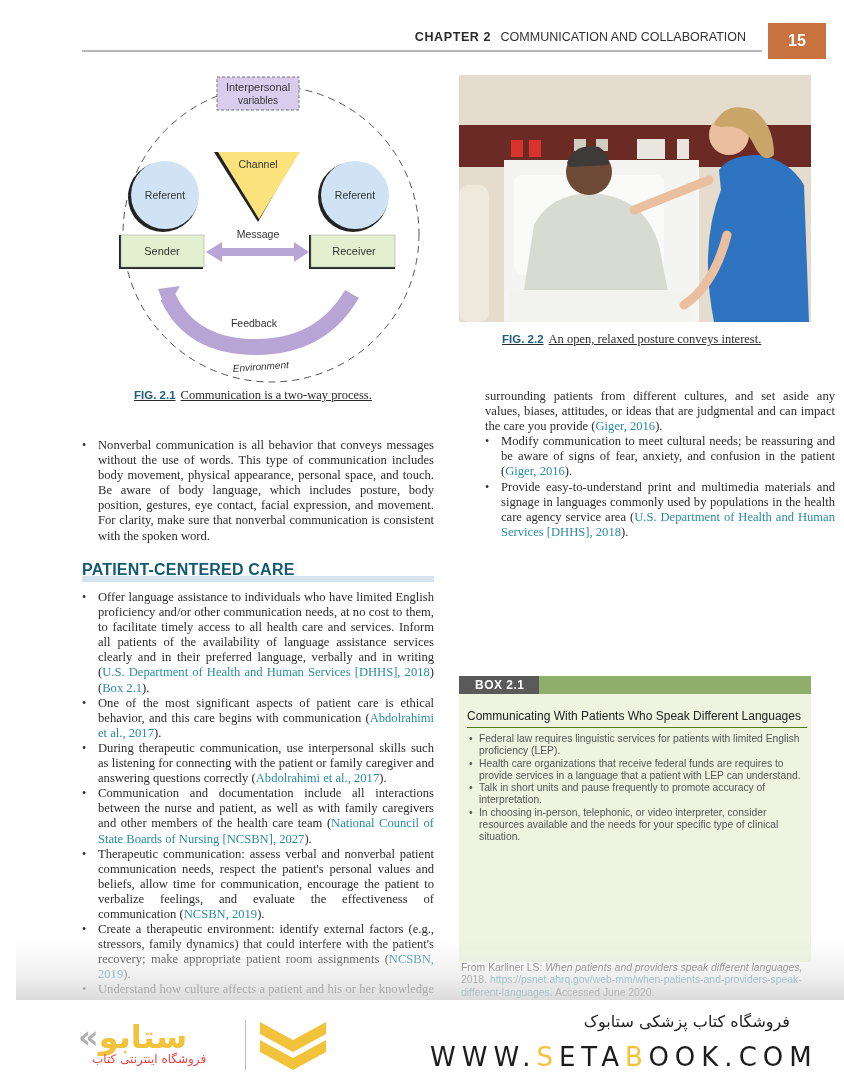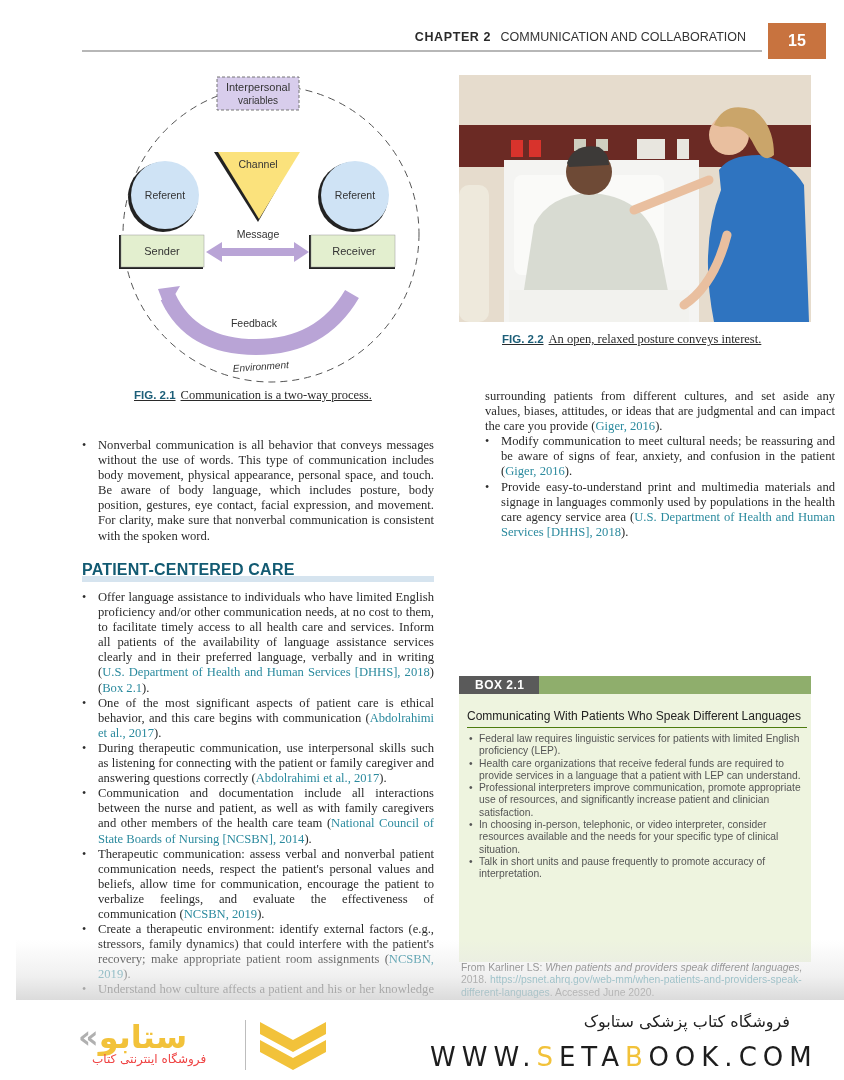--- a/index.html
+++ b/index.html
@@ -152,45 +152,44 @@
   <div class="section-head">
     <div class="bar"></div>
     <span class="t">PATIENT-CENTERED CARE</span>
   </div>
 
   <div class="col col-left2">
     <ul class="bl">
       <li><span>Offer language assistance to individuals who have limited English proficiency and/or other communication needs, at no cost to them, to facilitate timely access to all health care and services. Inform all patients of the availability of language assistance services clearly and in their preferred language, verbally and in writing (</span><span class="ref">U.S. Department of Health and Human Services [DHHS], 2018</span><span>) (</span><span class="ref">Box 2.1</span><span>).</span></li>
       <li><span>One of the most significant aspects of patient care is ethical behavior, and this care begins with communication (</span><span class="ref">Abdolrahimi et al., 2017</span><span>).</span></li>
       <li><span>During therapeutic communication, use interpersonal skills such as listening for connecting with the patient or family caregiver and answering questions correctly (</span><span class="ref">Abdolrahimi et al., 2017</span><span>).</span></li>
-      <li><span>Communication and documentation include all interactions between the nurse and patient, as well as with family caregivers and other members of the health care team (</span><span class="ref">National Council of State Boards of Nursing [NCSBN], 2014</span><span>).</span></li>
+      <li><span>Communication and documentation include all interactions between the nurse and patient, as well as with family caregivers and other members of the health care team (</span><span class="ref">National Council of State Boards of Nursing [NCSBN], 2027</span><span>).</span></li>
       <li><span>Therapeutic communication: assess verbal and nonverbal patient communication needs, respect the patient's personal values and beliefs, allow time for communication, encourage the patient to verbalize feelings, and evaluate the effectiveness of communication (</span><span class="ref">NCSBN, 2019</span><span>).</span></li>
       <li><span>Create a therapeutic environment: identify external factors (e.g., stressors, family dynamics) that could interfere with the patient's recovery; make appropriate patient room assignments (</span><span class="ref">NCSBN, 2019</span><span>).</span></li>
       <li><span>Understand how culture affects a patient and his or her knowledge and values about health. Assess your own personal beliefs</span></li>
     </ul>
   </div>
 
   <div class="col col-right">
     <div class="cont"><span>surrounding patients from different cultures, and set aside any values, biases, attitudes, or ideas that are judgmental and can impact the care you provide (</span><span class="ref">Giger, 2016</span><span>).</span></div>
     <ul class="bl">
       <li><span>Modify communication to meet cultural needs; be reassuring and be aware of signs of fear, anxiety, and confusion in the patient (</span><span class="ref">Giger, 2016</span><span>).</span></li>
       <li><span>Provide easy-to-understand print and multimedia materials and signage in languages commonly used by populations in the health care agency service area (</span><span class="ref">U.S. Department of Health and Human Services [DHHS], 2018</span><span>).</span></li>
     </ul>
   </div>
 
   <div class="box">
     <div class="box-tab"></div>
     <div class="box-label">BOX 2.1</div>
     <div class="box-title">Communicating With Patients Who Speak Different Languages</div>
     <ul class="box-list" style="list-style:none;">
       <li>Federal law requires linguistic services for patients with limited English proficiency (LEP).</li>
-      <li>Health care organizations that receive federal funds are required to provide services in a language that a patient with LEP can understand.</li>
-      <li>Professional interpreters improve communication, promote appropriate use of resources, and significantly increase patient and clinician satisfaction.</li>
+      <li>Health care organizations that receive federal funds are requires to provide services in a language that a patient with LEP can understand.</li>
+      <li>Talk in short units and pause frequently to promote accuracy of interpretation.</li>
       <li>In choosing in-person, telephonic, or video interpreter, consider resources available and the needs for your specific type of clinical situation.</li>
-      <li>Talk in short units and pause frequently to promote accuracy of interpretation.</li>
     </ul>
   </div>
   <div class="box-source">
     <span>From Karliner LS: </span><em>When patients and providers speak different languages,</em><span> 2018. </span><span class="url">https://psnet.ahrq.gov/web-mm/when-patients-and-providers-speak-different-languages</span><span>. Accessed June 2020.</span>
   </div>
 
   <div class="page-fade"></div>
 </div>
 
 <div class="footer"></div>

